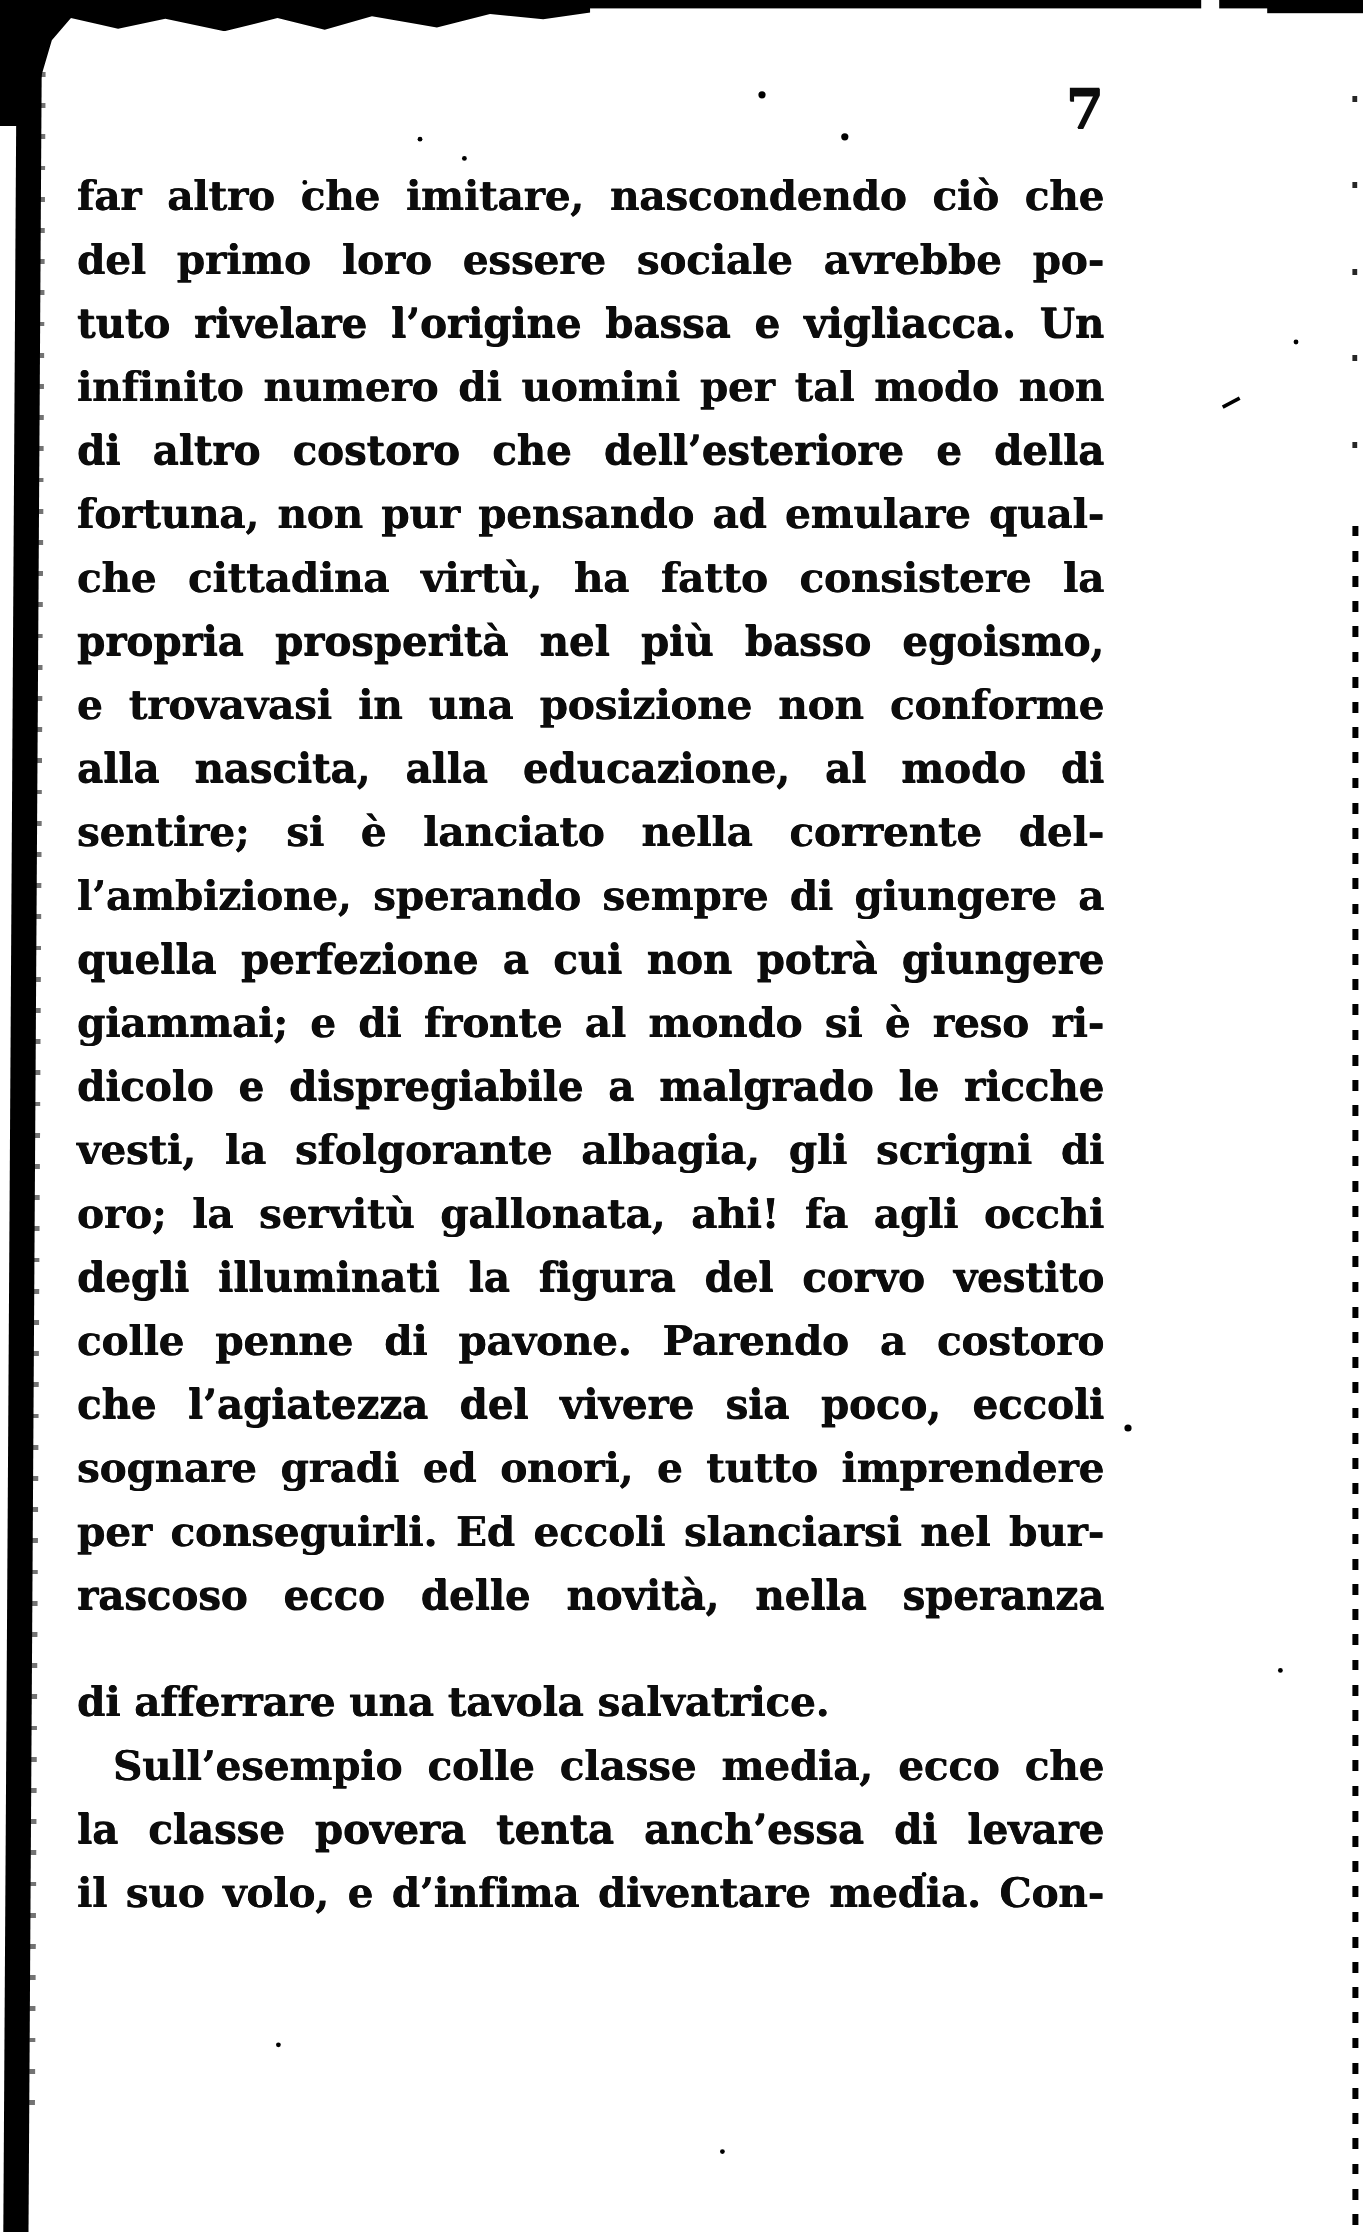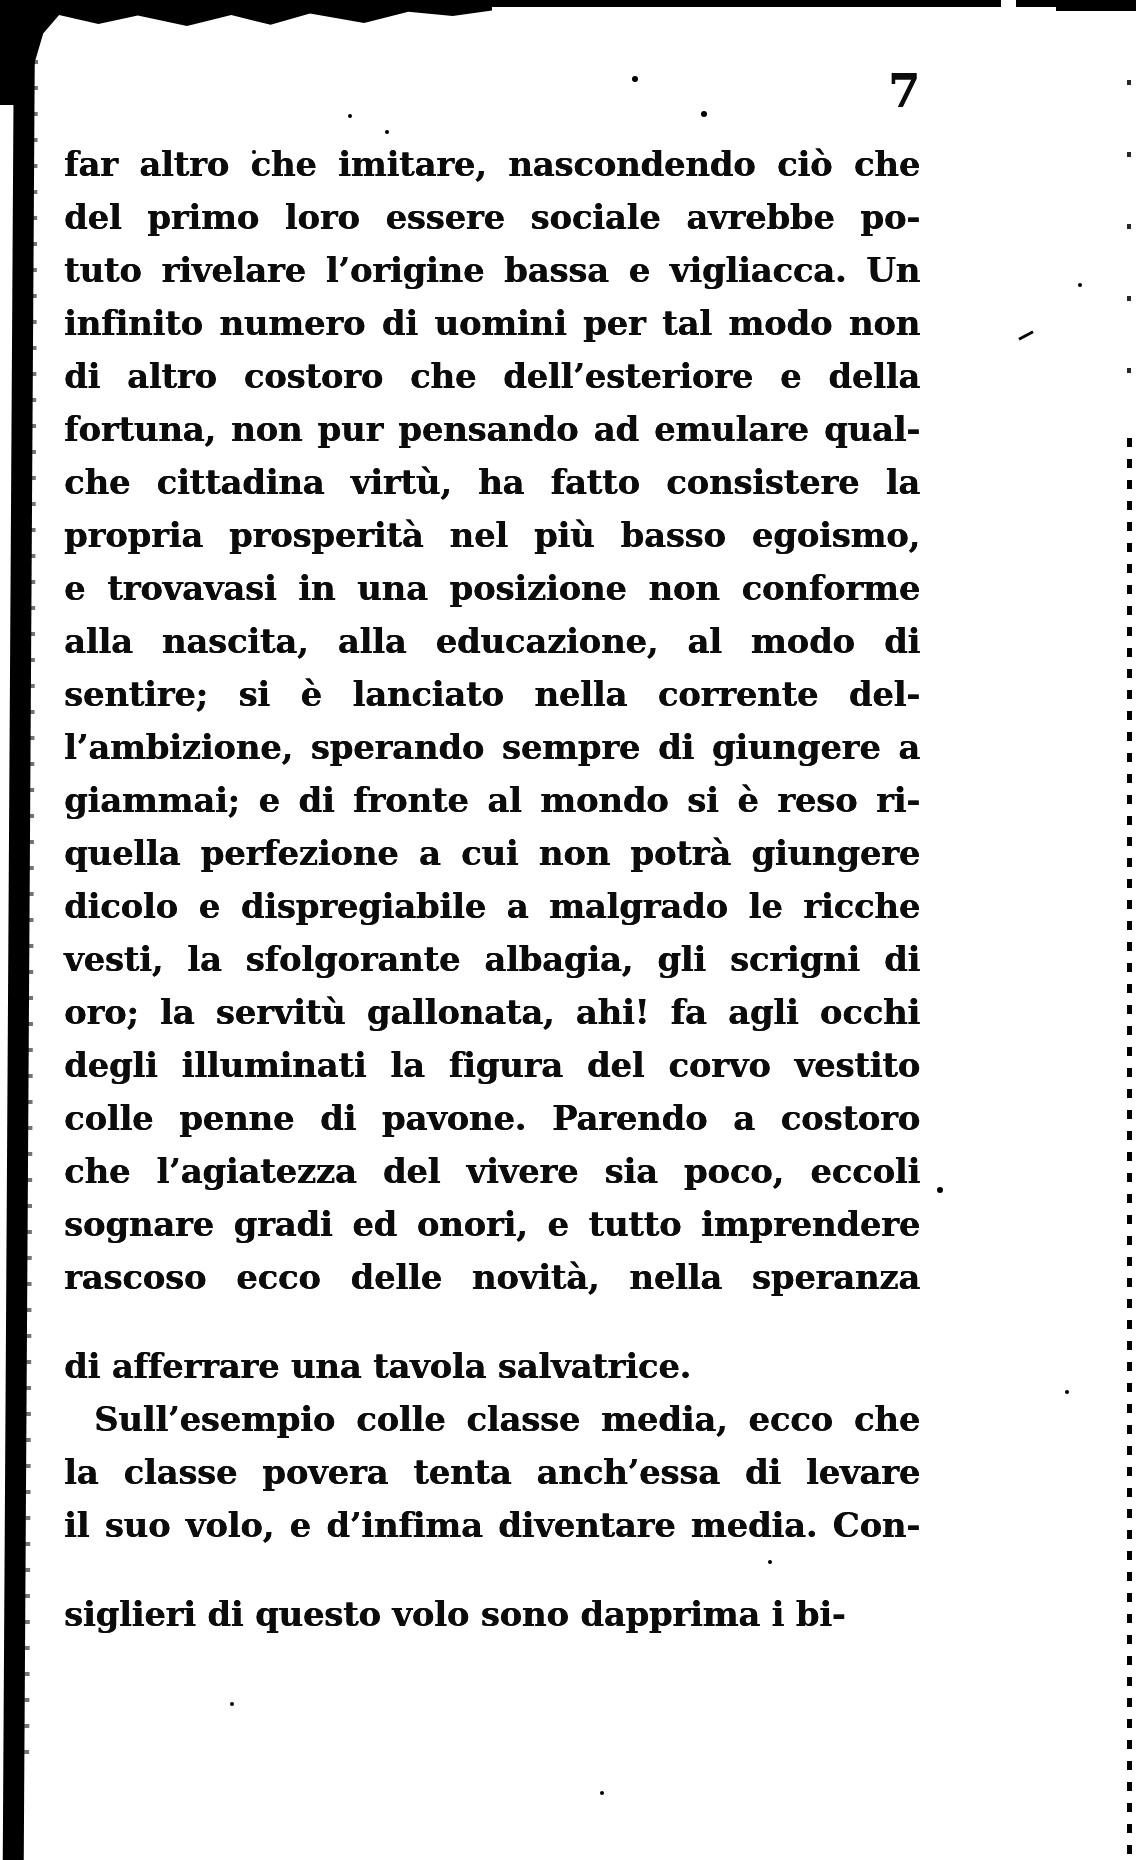--- a/index.html
+++ b/index.html
@@ -104,28 +104,28 @@
   <div class="line">tuto rivelare l’origine bassa e vigliacca. Un</div>
   <div class="line">infinito numero di uomini per tal modo non</div>
   <div class="line">di altro costoro che dell’esteriore e della</div>
   <div class="line">fortuna, non pur pensando ad emulare qual-</div>
   <div class="line">che cittadina virtù, ha fatto consistere la</div>
   <div class="line">propria prosperità nel più basso egoismo,</div>
   <div class="line">e trovavasi in una posizione non conforme</div>
   <div class="line">alla nascita, alla educazione, al modo di</div>
   <div class="line">sentire; si è lanciato nella corrente del-</div>
   <div class="line">l’ambizione, sperando sempre di giungere a</div>
+  <div class="line">quella perfezione a cui non potrà giungere</div>
   <div class="line">giammai; e di fronte al mondo si è reso ri-</div>
-  <div class="line">quella perfezione a cui non potrà giungere</div>
   <div class="line">dicolo e dispregiabile a malgrado le ricche</div>
   <div class="line">vesti, la sfolgorante albagia, gli scrigni di</div>
   <div class="line">oro; la servitù gallonata, ahi! fa agli occhi</div>
   <div class="line">degli illuminati la figura del corvo vestito</div>
   <div class="line">colle penne di pavone. Parendo a costoro</div>
   <div class="line">che l’agiatezza del vivere sia poco, eccoli</div>
   <div class="line">sognare gradi ed onori, e tutto imprendere</div>
+  <div class="line">per conseguirli. Ed eccoli slanciarsi nel bur-</div>
   <div class="line">rascoso ecco delle novità, nella speranza</div>
   <div class="line flush">di afferrare una tavola salvatrice.</div>
   <div class="line indent">Sull’esempio colle classe media, ecco che</div>
   <div class="line">la classe povera tenta anch’essa di levare</div>
   <div class="line">il suo volo, e d’infima diventare media. Con-</div>
-  <div class="line flush">siglieri di questo volo sono dapprima i bi-</div>
 </div>
 
 </body></html>

